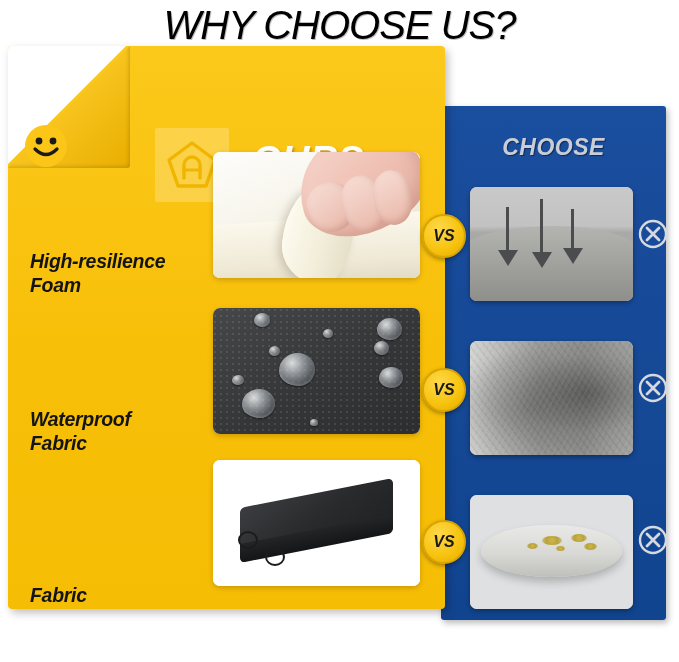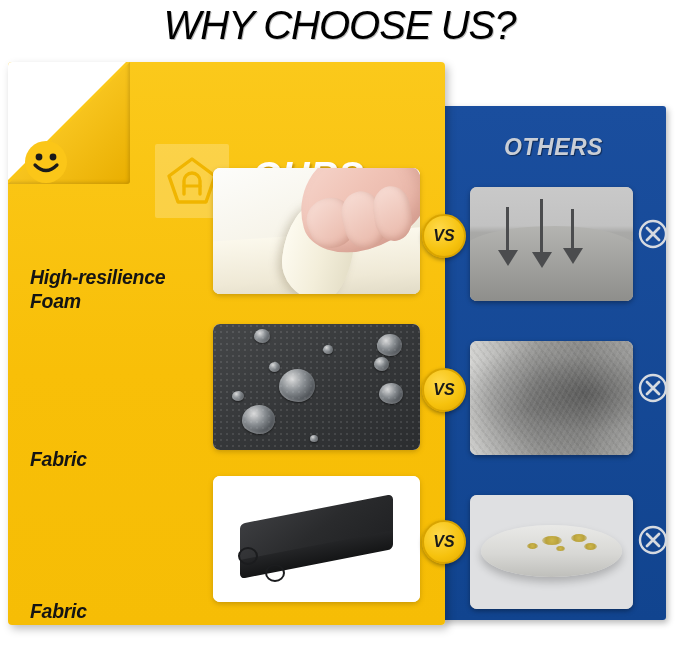--- a/index.html
+++ b/index.html
@@ -27,21 +27,21 @@
   }
   .others-title{
     position:absolute;left:0;top:28px;width:225px;
     text-align:center;font-size:23px;font-weight:bold;font-style:italic;
     color:#c9ced6;letter-spacing:.5px;
     text-shadow:1px 1px 1px rgba(0,0,0,.45);
   }
 
   
   .panel-ours{
-    position:absolute;left:8px;top:62px;width:437px;height:563px;
+    position:absolute;left:8px;top:46px;width:437px;height:563px;
     background:linear-gradient(180deg,#fbc91b 0%,#f8bf08 55%,#f6bd05 100%);
     border-radius:4px;
     box-shadow:3px 4px 8px rgba(0,0,0,.25);
   }
   
   .fold-white{
     position:absolute;left:0;top:0;width:118px;height:118px;
     background:#ffffff;border-top-left-radius:4px;
     clip-path:polygon(0 0,100% 0,0 100%);
   }
@@ -163,21 +163,21 @@
     border-radius:50%;box-shadow:0 5px 9px rgba(0,0,0,.22);}
   .stain{position:absolute;border-radius:50%;
     background:radial-gradient(circle,#cdb64a 0%,#b9a23c 55%,rgba(160,140,50,.25) 100%);}
 </style>
 </head>
 <body>
 
 <div class="title">WHY CHOOSE US?</div>
 
 <div class="panel-others">
-  <div class="others-title">OTHERS</div>
+  <div class="others-title">CHOOSE</div>
 
   <div class="card-others" style="left:29px;top:81px;">
     <div class="sagfoam-photo">
       <div class="sag-surface"></div>
       <div class="arrow" style="left:36px;top:20px;height:44px;"></div>
       <div class="arrow" style="left:70px;top:12px;height:54px;"></div>
       <div class="arrow" style="left:101px;top:22px;height:40px;"></div>
     </div>
   </div>
 
@@ -219,21 +219,21 @@
   </div>
 
   <div class="ours-title">OURS</div>
 
   <div class="feat-label" style="top:203px;">
     <span>High-resilience</span><br>
     <span>Foam</span>
   </div>
 
   <div class="feat-label" style="top:361px;">
-    <br>
+    <span>Waterproof</span><br>
     <span>Fabric</span>
   </div>
 
   <div class="feat-label" style="top:513px;">
     <br>
     <span>Fabric</span>
   </div>
 
   <div class="card-ours" style="top:106px;">
     <div class="foam-photo">

